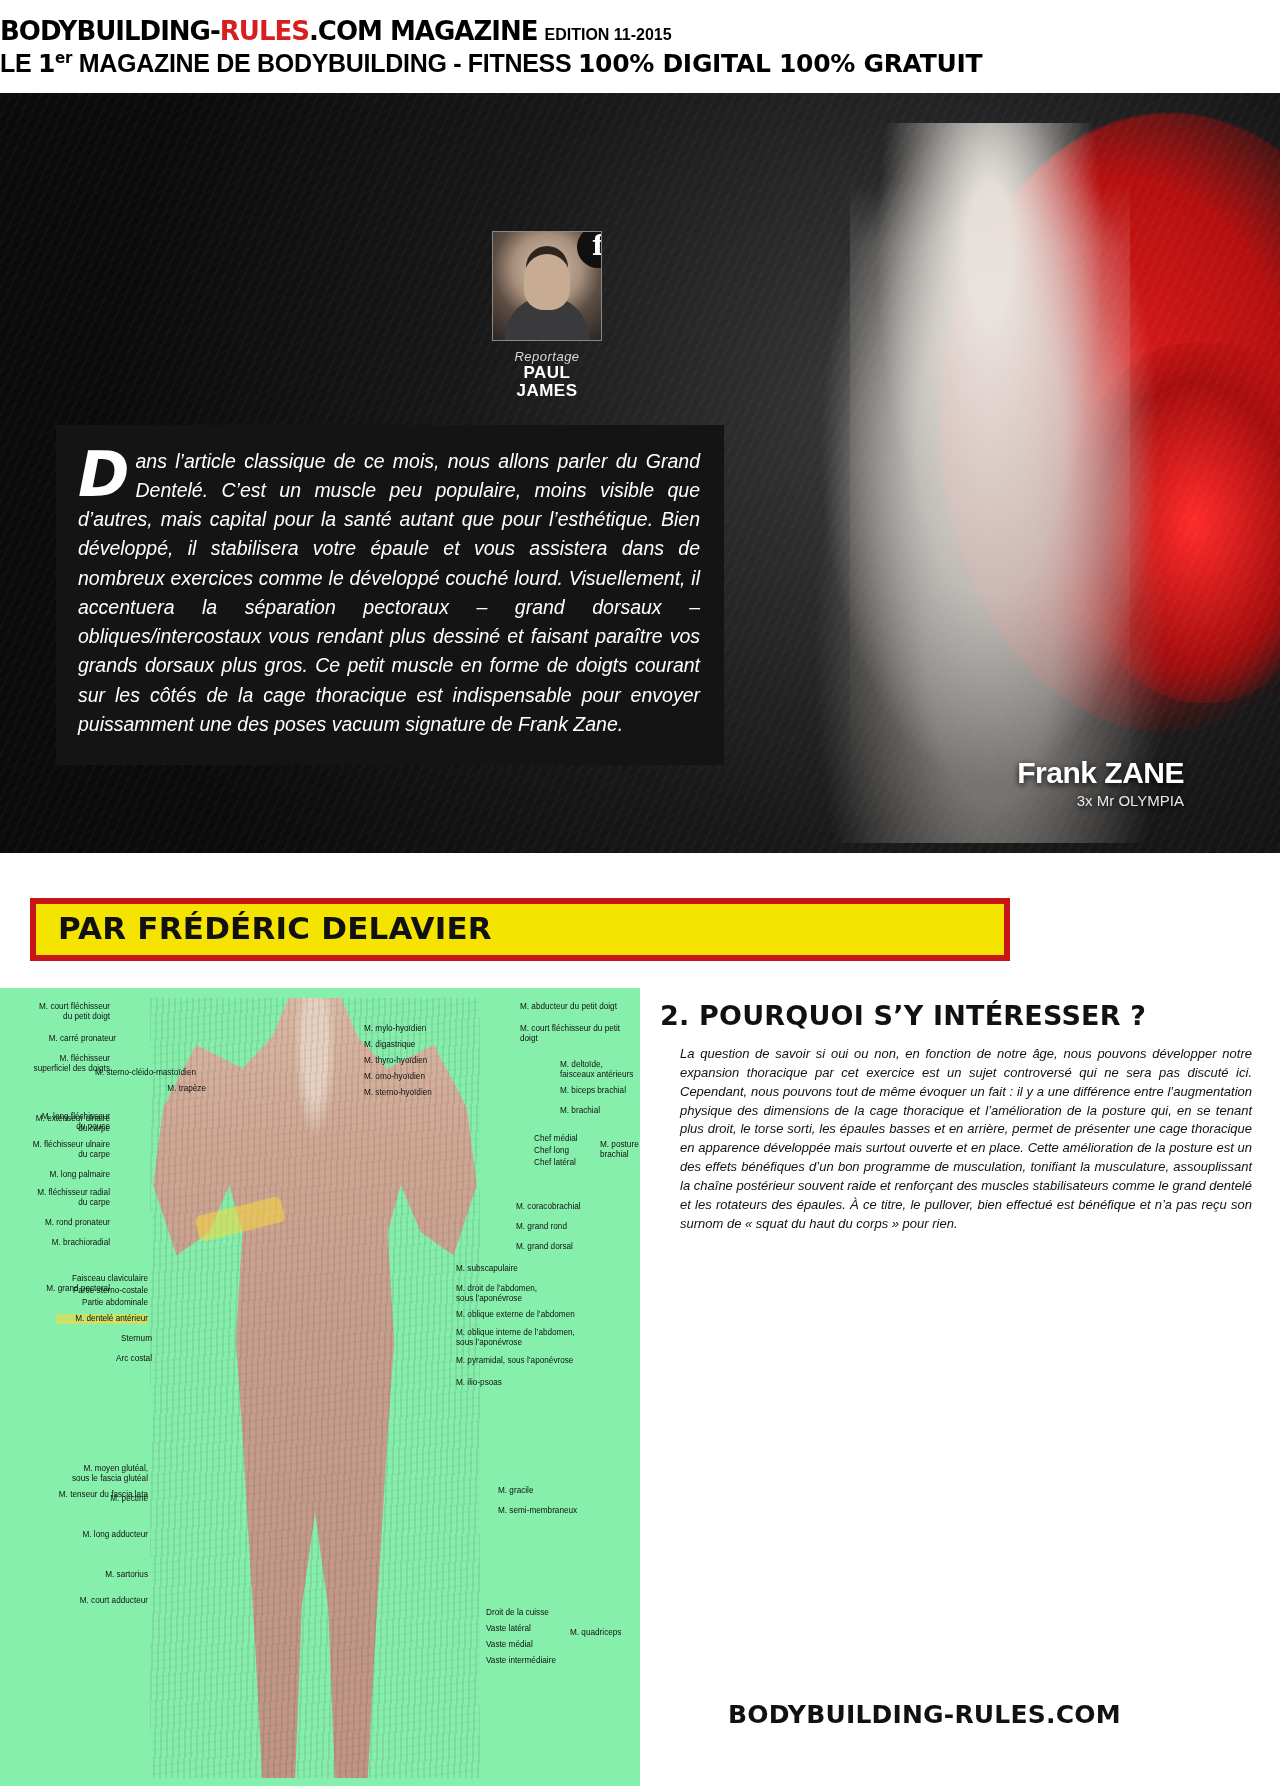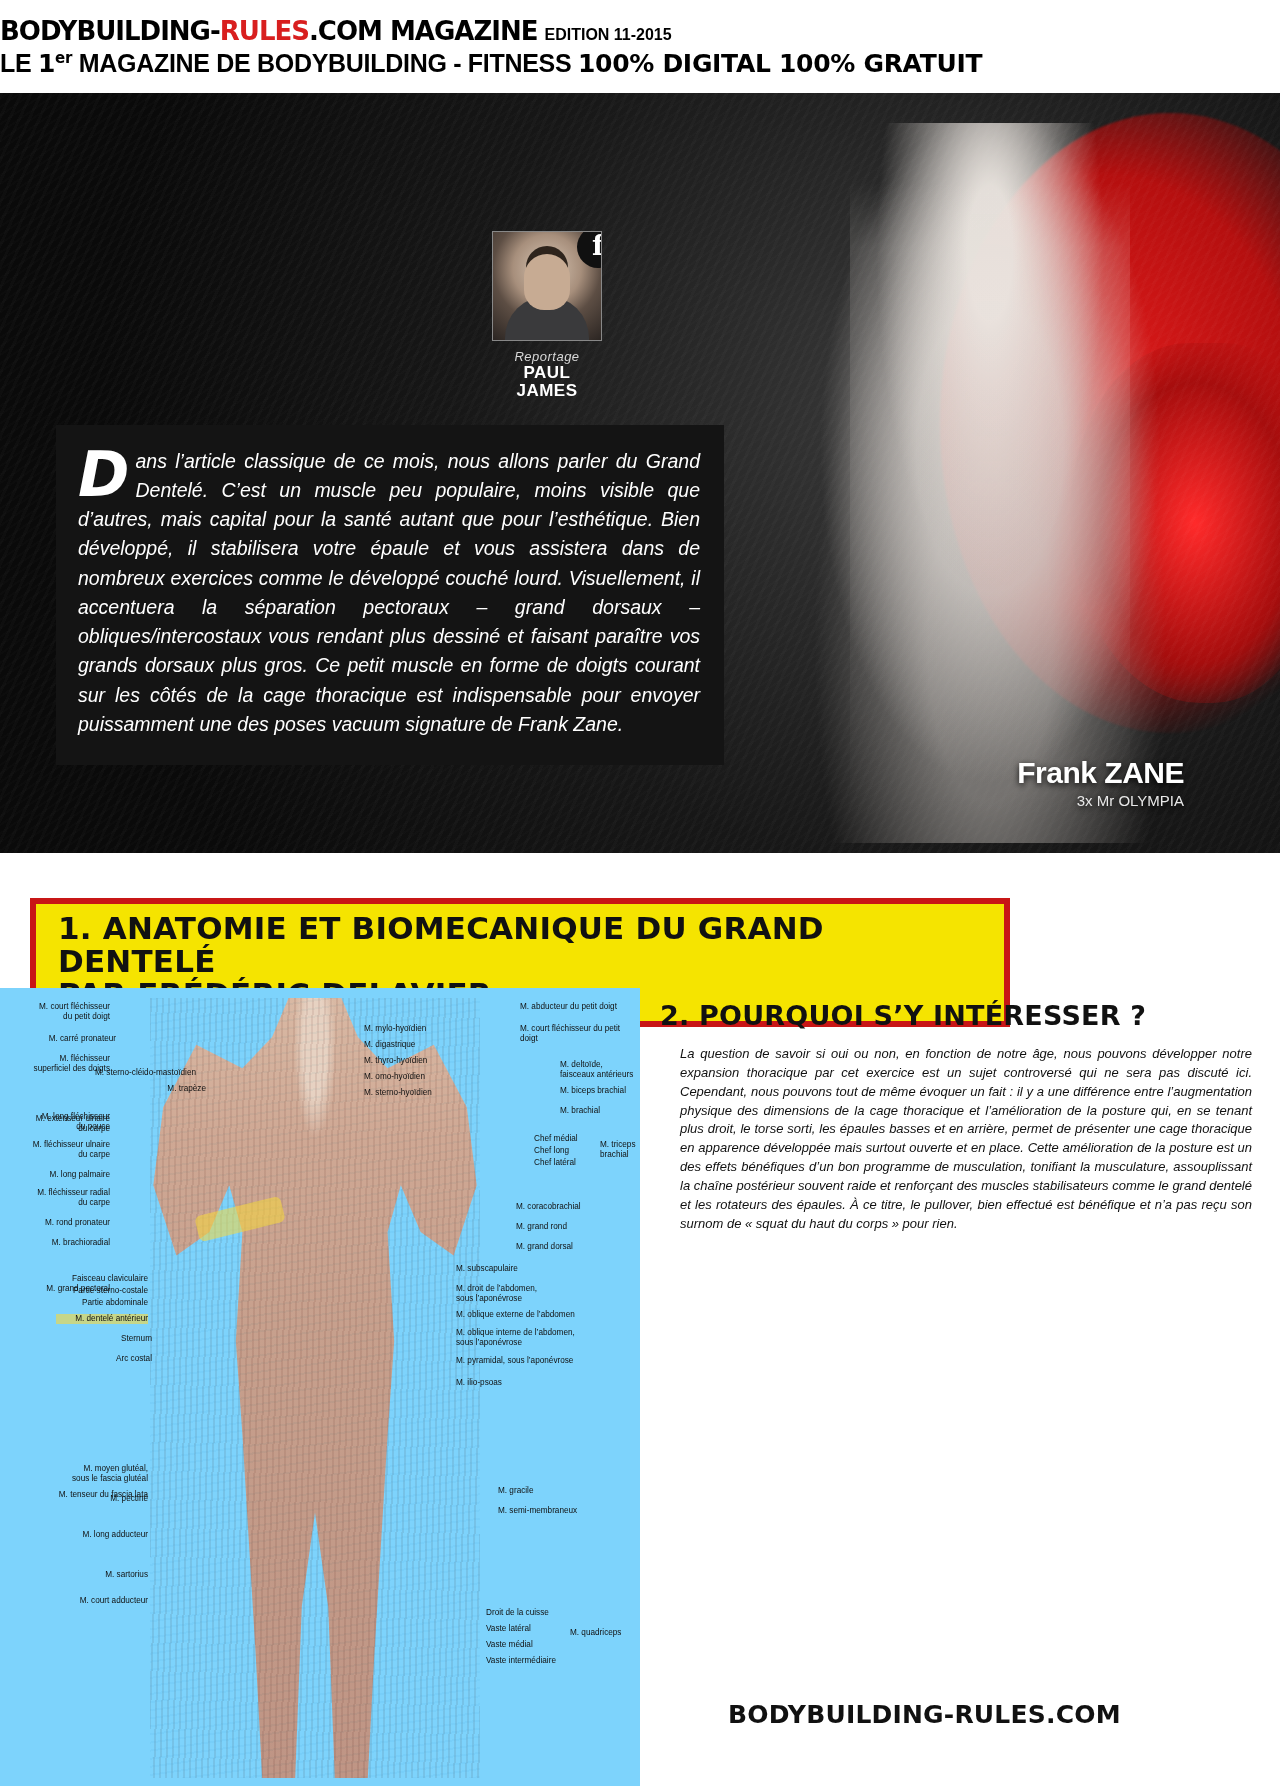--- a/index.html
+++ b/index.html
@@ -242,21 +242,21 @@
     text-transform: uppercase;
   }
 
   
   .anatomy {
     position: absolute;
     left: 0;
     top: 988px;
     width: 640px;
     height: 798px;
-    background: #7dd3fc;
+    background: #86efac;
     overflow: hidden;
   }
   .anatomy-figure {
     position: absolute;
     left: 150px; top: 10px;
     width: 330px; height: 780px;
     background:
       radial-gradient(ellipse at 50% 6%, #e7d2c2 0 5%, rgba(0,0,0,0) 9%),
       linear-gradient(180deg, #d9b9a4 0%, #cfa894 18%, #c7a08d 42%, #c39a88 70%, #bf9585 100%);
     clip-path: polygon(
@@ -374,21 +374,20 @@
       <p class="intro-text">ans l’article classique de ce mois, nous allons parler du Grand Dentelé. C’est un muscle peu populaire, moins visible que d’autres, mais capital pour la santé autant que pour l’esthétique. Bien développé, il stabilisera votre épaule et vous assistera dans de nombreux exercices comme le développé couché lourd. Visuellement, il accentuera la séparation pectoraux – grand dorsaux – obliques/intercostaux vous rendant plus dessiné et faisant paraître vos grands dorsaux plus gros. Ce petit muscle en forme de doigts courant sur les côtés de la cage thoracique est indispensable pour envoyer puissamment une des poses vacuum signature de Frank Zane.</p>
     </div>
 
     <div class="credit">
       <div class="credit-name">Frank ZANE</div>
       <div class="credit-sub">3x Mr OLYMPIA</div>
     </div>
   </div>
 
   <div class="section-banner">
-    <div class="line">1. ANATOMIE ET BIOMECANIQUE DU GRAND DENTELÉ</div>
     <div class="line">PAR FRÉDÉRIC DELAVIER</div>
   </div>
 
   <div class="anatomy">
     <div class="anatomy-figure"></div>
     <div class="anatomy-overlay"></div>
     <div class="highlight-serratus"></div>
 
     <div class="label left" style="left:6px;  top:14px;  width:104px;">M. court fléchisseur
 du petit doigt</div>
@@ -429,21 +428,21 @@
     <div class="label right" style="left:364px; top:52px;  width:96px;">M. digastrique</div>
     <div class="label right" style="left:364px; top:68px;  width:96px;">M. thyro-hyoïdien</div>
     <div class="label right" style="left:364px; top:84px;  width:96px;">M. omo-hyoïdien</div>
     <div class="label right" style="left:364px; top:100px; width:96px;">M. sterno-hyoïdien</div>
     <div class="label right" style="left:560px; top:72px;  width:78px;">M. deltoïde, faisceaux antérieurs</div>
     <div class="label right" style="left:560px; top:98px;  width:78px;">M. biceps brachial</div>
     <div class="label right" style="left:560px; top:118px; width:78px;">M. brachial</div>
     <div class="label right" style="left:534px; top:146px; width:64px;">Chef médial</div>
     <div class="label right" style="left:534px; top:158px; width:64px;">Chef long</div>
     <div class="label right" style="left:534px; top:170px; width:64px;">Chef latéral</div>
-    <div class="label right" style="left:600px; top:152px; width:40px;">M. triceps brachial</div>
+    <div class="label right" style="left:600px; top:152px; width:40px;">M. posture brachial</div>
     <div class="label right" style="left:516px; top:214px; width:120px;">M. coracobrachial</div>
     <div class="label right" style="left:516px; top:234px; width:120px;">M. grand rond</div>
     <div class="label right" style="left:516px; top:254px; width:120px;">M. grand dorsal</div>
     <div class="label right" style="left:456px; top:276px; width:120px;">M. subscapulaire</div>
     <div class="label right" style="left:456px; top:296px; width:120px;">M. droit de l’abdomen,
 sous l’aponévrose</div>
     <div class="label right" style="left:456px; top:322px; width:130px;">M. oblique externe de l’abdomen</div>
     <div class="label right" style="left:456px; top:340px; width:130px;">M. oblique interne de l’abdomen,
 sous l’aponévrose</div>
     <div class="label right" style="left:456px; top:368px; width:130px;">M. pyramidal, sous l’aponévrose</div>

